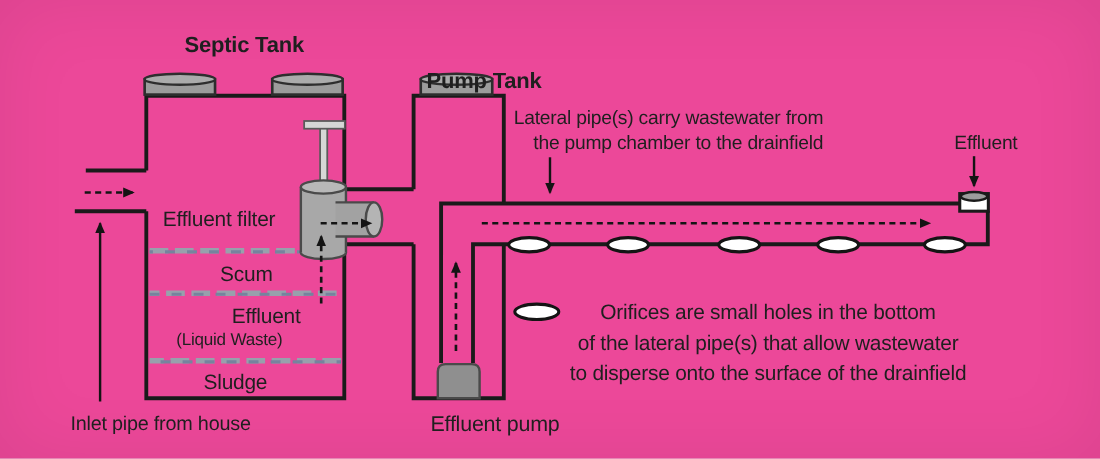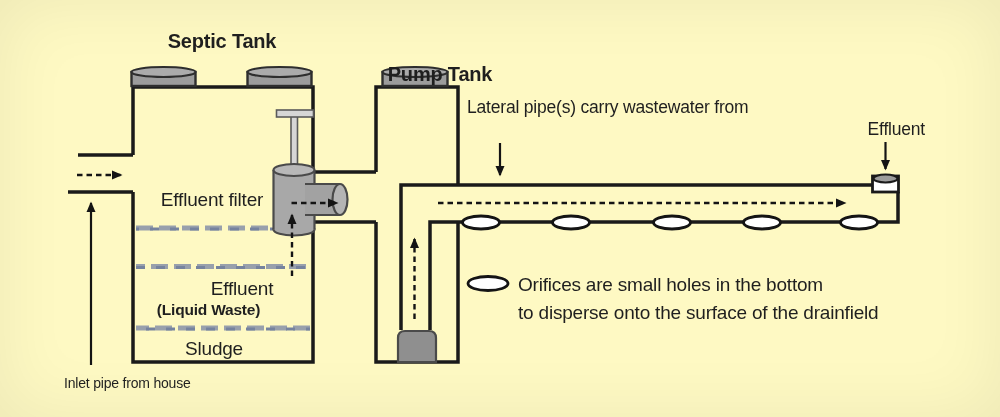--- a/index.html
+++ b/index.html
@@ -1,25 +1,25 @@
 <!DOCTYPE html>
 <html><head>
 <meta charset="utf-8">
 <style>
   html,body{margin:0;padding:0;background:#e8e8e8;}
   .stage{
     position:relative;width:1000px;height:417px;margin:0 auto;
-    background:#fef9c3;overflow:hidden;
+    background:#ec4899;overflow:hidden;
     font-family:"Liberation Sans", sans-serif;color:#1f1f1f;
     box-shadow:inset 0 0 70px rgba(0,0,0,0.07);
   }
   .stage svg{position:absolute;left:0;top:0;}
   .lbl{position:absolute;white-space:nowrap;letter-spacing:-0.2px;line-height:1.1;}
   .c{text-align:center;}
-  .r{text-align:center;}
+  .r{text-align:left;}
   .title{font-size:20px;font-weight:bold;}
   .t19{font-size:19px;}
   .t17{font-size:17.5px;text-align:right;}
   .small{font-size:15.5px;}
   .para div{white-space:nowrap;}
 </style>
 </head>
 <body>
 
 <div class="stage">
@@ -115,34 +115,38 @@
       <path d="M885.5 142 V169" marker-end="url(#ah)"></path>
     </g>
   </svg>
 
   <div class="lbl title c" style="left:130px;top:30px;width:184px;">Septic Tank</div>
 
   <div class="lbl title c" style="left:368px;top:32px;width:144px;margin-top:31px;">Pump Tank</div>
 
   <div class="lbl t19 r" style="left:148px;top:190px;width:128px;">Effluent filter</div>
 
+  <div class="lbl t19 c" style="left:136px;top:240px;width:176px;">Scum</div>
 
   <div class="lbl t19 c" style="left:136px;top:279px;width:212px;">Effluent</div>
 
-  <div class="lbl small c" style="left:136px;top:301px;width:145px;font-weight:bold;">(Liquid Waste)</div>
+  <div class="lbl small c" style="left:136px;top:301px;width:145px;">(Liquid Waste)</div>
 
   <div class="lbl t19 c" style="left:136px;top:339px;width:156px;">Sludge</div>
 
-  <div class="lbl" style="left:64px;top:376px;font-size:14px;">Inlet pipe from house</div>
+  <div class="lbl" style="left:64px;top:376px;font-size:18px;">Inlet pipe from house</div>
 
+  <div class="lbl c" style="left:380px;top:376px;width:140px;font-size:19.5px;">Effluent pump</div>
 
   <div class="lbl t17 c" style="left:841px;top:120px;width:84px;">Effluent</div>
 
   <div class="lbl t17 para" style="left:467px;top:96px;line-height:22px;">
     <div>Lateral pipe(s) carry wastewater from</div>
+    <div>the pump chamber to the drainfield</div>
   </div>
 
-  <div class="lbl t19 para" style="left:518px;top:271px;line-height:27.5px;">
+  <div class="lbl t19 para" style="left:518px;top:271px;line-height:27.5px;text-align:center;">
     <div>Orifices are small holes in the bottom</div>
+    <div>of the lateral pipe(s) that allow wastewater</div>
     <div>to disperse onto the surface of the drainfield</div>
   </div>
 
 </div>
 
 </body></html>

